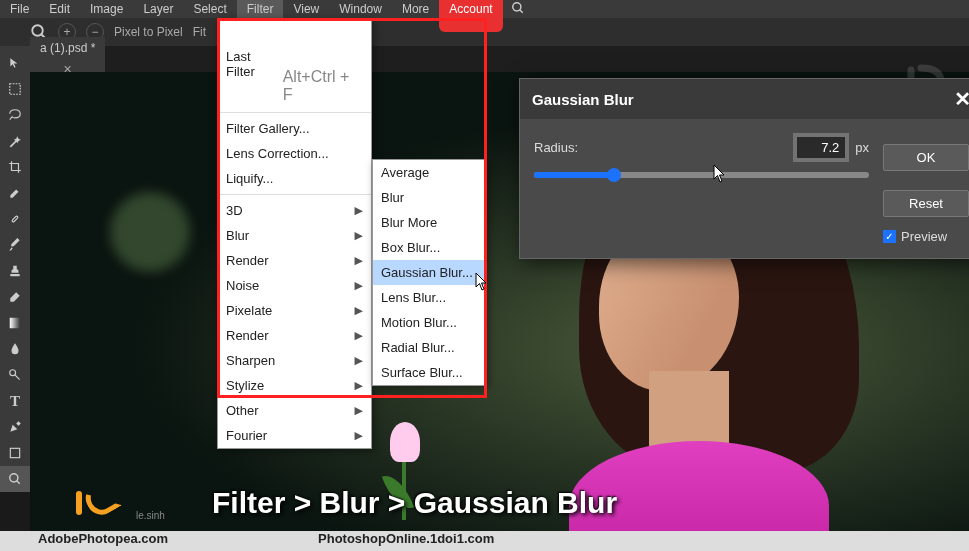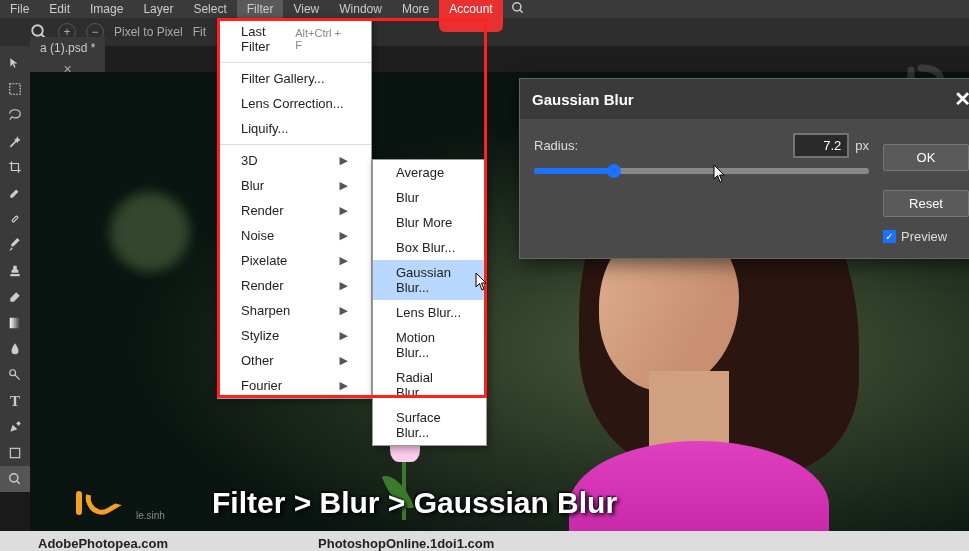--- a/index.html
+++ b/index.html
@@ -33,51 +33,51 @@
     .person-shape { position: absolute; right: 90px; bottom: -40px; width: 360px; height: 440px; }
     .hair { position: absolute; top: 0; right: 20px; width: 280px; height: 340px; background: #2a1510; border-radius: 50% 60% 30% 40% / 60% 70% 30% 40%; }
     .face { position: absolute; top: 90px; right: 140px; width: 140px; height: 170px; background: linear-gradient(120deg, #e0b090 0%, #c89070 70%); border-radius: 50% 45% 55% 45%; }
     .neck { position: absolute; top: 240px; right: 150px; width: 80px; height: 90px; background: #d0a080; }
     .shoulder { position: absolute; bottom: 0; right: 50px; width: 260px; height: 130px; background: linear-gradient(#e040c0, #c020a0); border-radius: 60% 60% 0 0; }
     .tulip { position: absolute; left: 360px; top: 350px; width: 30px; height: 40px; background: #fce; border-radius: 50% 50% 30% 30%; }
     .stem { position: absolute; left: 372px; top: 388px; width: 4px; height: 60px; background: #3a7a2a; }
     .leaf { position: absolute; left: 358px; top: 400px; width: 20px; height: 40px; background: #3a7a2a; border-radius: 0 100% 0 100%; transform: rotate(-20deg); }
     
     .menu-popup { position: absolute; left: 217px; top: 18px; width: 155px; background: #fff; border: 1px solid #999; box-shadow: 2px 2px 8px rgba(0,0,0,0.4); font-size: 13px; color: #222; z-index: 50; }
-    .menu-row { padding: 5px 23px; display: flex; justify-content: space-between; align-items: center; cursor: pointer; }
+    .menu-row { padding: 5px 8px; display: flex; justify-content: space-between; align-items: center; cursor: pointer; }
     .menu-sep { height: 1px; background: #ddd; margin: 3px 0; }
     .menu-arrow { font-size: 11px; color: #555; }
-    .shortcut { color: #888; font-size: 11px; }
+    .shortcut { color: #888; font-size: 16px; margin-top: 44px; }
 
     .submenu-popup { position: absolute; left: 372px; top: 159px; width: 115px; background: #fff; border: 1px solid #999; box-shadow: 2px 2px 8px rgba(0,0,0,0.4); font-size: 13px; color: #222; z-index: 51; }
     .submenu-popup .menu-row.highlight { background: #b8d8ff; }
     
     .red-frame { position: absolute; left: 217px; top: 18px; width: 270px; height: 380px; border: 3px solid #ff2020; z-index: 52; pointer-events: none; }
     .cursor-submenu { position: absolute; left: 475px; top: 272px; width: 14px; height: 20px; z-index: 100; }
     
     .dialog { position: absolute; left: 519px; top: 78px; width: 465px; background: #4a4a4a; border: 1px solid #666; z-index: 60; box-shadow: 4px 4px 20px rgba(0,0,0,0.6); }
     .dialog-title { background: #3a3a3a; padding: 8px 12px; display: flex; justify-content: space-between; align-items: center; color: #fff; font-size: 15px; font-weight: bold; }
     .dialog-close { color: #fff; font-size: 20px; cursor: pointer; font-weight: bold; }
     .dialog-body { padding: 14px; display: flex; gap: 14px; }
     .dialog-left { flex: 1; }
     .dialog-label-row { display: flex; justify-content: space-between; align-items: center; margin-bottom: 10px; color: #ddd; font-size: 13px; }
     .radius-box { display: flex; align-items: center; gap: 6px; }
-    .num-input { background: #2a2a2a; border: 2px solid #737373; color: #fff; width: 56px; text-align: right; padding: 3px 6px; font-size: 13px; }
+    .num-input { background: #2a2a2a; border: 4px solid #737373; color: #fff; width: 56px; text-align: right; padding: 3px 6px; font-size: 13px; }
     .slider-track { position: relative; height: 6px; background: #888; border-radius: 3px; margin-top: 2px; }
     .slider-fill { position: absolute; height: 100%; background: #1a72ff; border-radius: 3px; width: 24%; }
     .slider-thumb { position: absolute; width: 14px; height: 14px; background: #1a72ff; border-radius: 50%; top: -4px; left: 24%; transform: translateX(-50%); }
     .dialog-right { display: flex; flex-direction: column; gap: 8px; width: 86px; }
     .dlg-btn { background: #5a5a5a; border: 1px solid #777; color: #fff; padding: 5px 0; text-align: center; font-size: 13px; cursor: pointer; border-radius: 2px; margin-top: 11px; }
     .preview-row { display: flex; align-items: center; gap: 5px; color: #ddd; font-size: 13px; margin-top: 4px; }
     .chk { width: 13px; height: 13px; background: #1a72ff; display: inline-flex; align-items: center; justify-content: center; color: #fff; font-size: 10px; }
     .cursor-dialog { position: absolute; left: 713px; top: 164px; z-index: 70; }
     
     .breadcrumb-text { position: absolute; left: 212px; top: 486px; font-size: 30px; font-weight: bold; color: #fff; text-shadow: 2px 2px 4px #000, -1px -1px 2px #000; z-index: 40; }
     
-    .footer { position: absolute; bottom: 0; left: 0; right: 0; height: 20px; background: #ddd; display: flex; align-items: flex-end; font-size: 13px; color: #222; font-weight: bold; }
+    .footer { position: absolute; bottom: 0; left: 0; right: 0; height: 20px; background: #ddd; display: flex; align-items: flex-start; font-size: 13px; color: #222; font-weight: bold; }
     .footer-link1 { margin-left: 38px; }
     .footer-link2 { margin-left: 150px; }
     
     .lesinh-logo { position: absolute; left: 76px; bottom: 30px; z-index: 40; display: flex; align-items: flex-end; gap: 12px; }
     .logo-shape { width: 48px; height: 38px; position: relative; }
     .logo-l { position: absolute; left: 0; top: 8px; width: 6px; height: 24px; background: #f5a020; border-radius: 3px; }
     .logo-s { position: absolute; left: 10px; top: 0; width: 30px; height: 32px; border: 5px solid #f5a020; border-radius: 50% 50% 0 50%; border-top-color: transparent; border-right-color: transparent; transform: rotate(-30deg); }
     .logo-text { color: #888; font-size: 10px; }
     .lesinh-watermark { position: absolute; right: 6px; top: 60px; opacity: 0.3; z-index: 1; }
     

